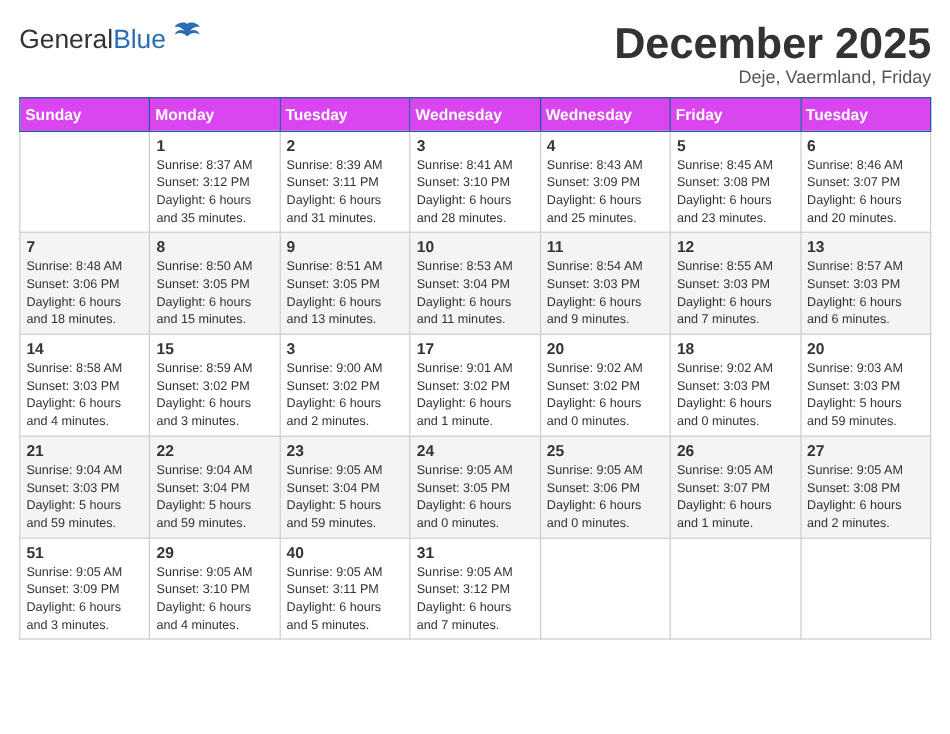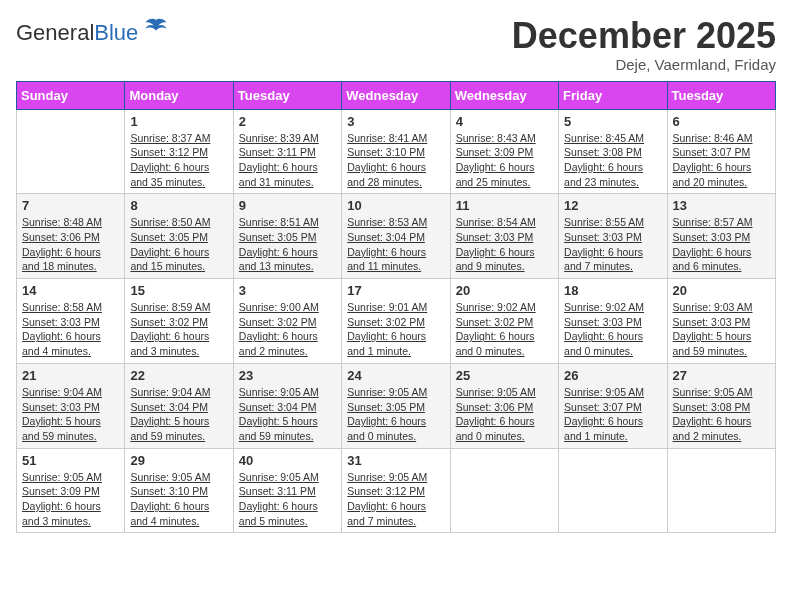--- a/index.html
+++ b/index.html
@@ -68,21 +68,20 @@
     .day-num {
       font-size: 13px;
       font-weight: bold;
       display: block;
       margin-bottom: 2px;
     }
     .day-info {
       font-size: 10.5px;
       line-height: 1.4;
       color: #333;
-      text-decoration: underline;
     }
     .empty-cell {
       background: #f9f9f9;
     }
     tbody tr:nth-child(odd) td {
       background-color: #fff;
     }
     tbody tr:nth-child(even) td {
       background-color: #f4f4f4;
     }

